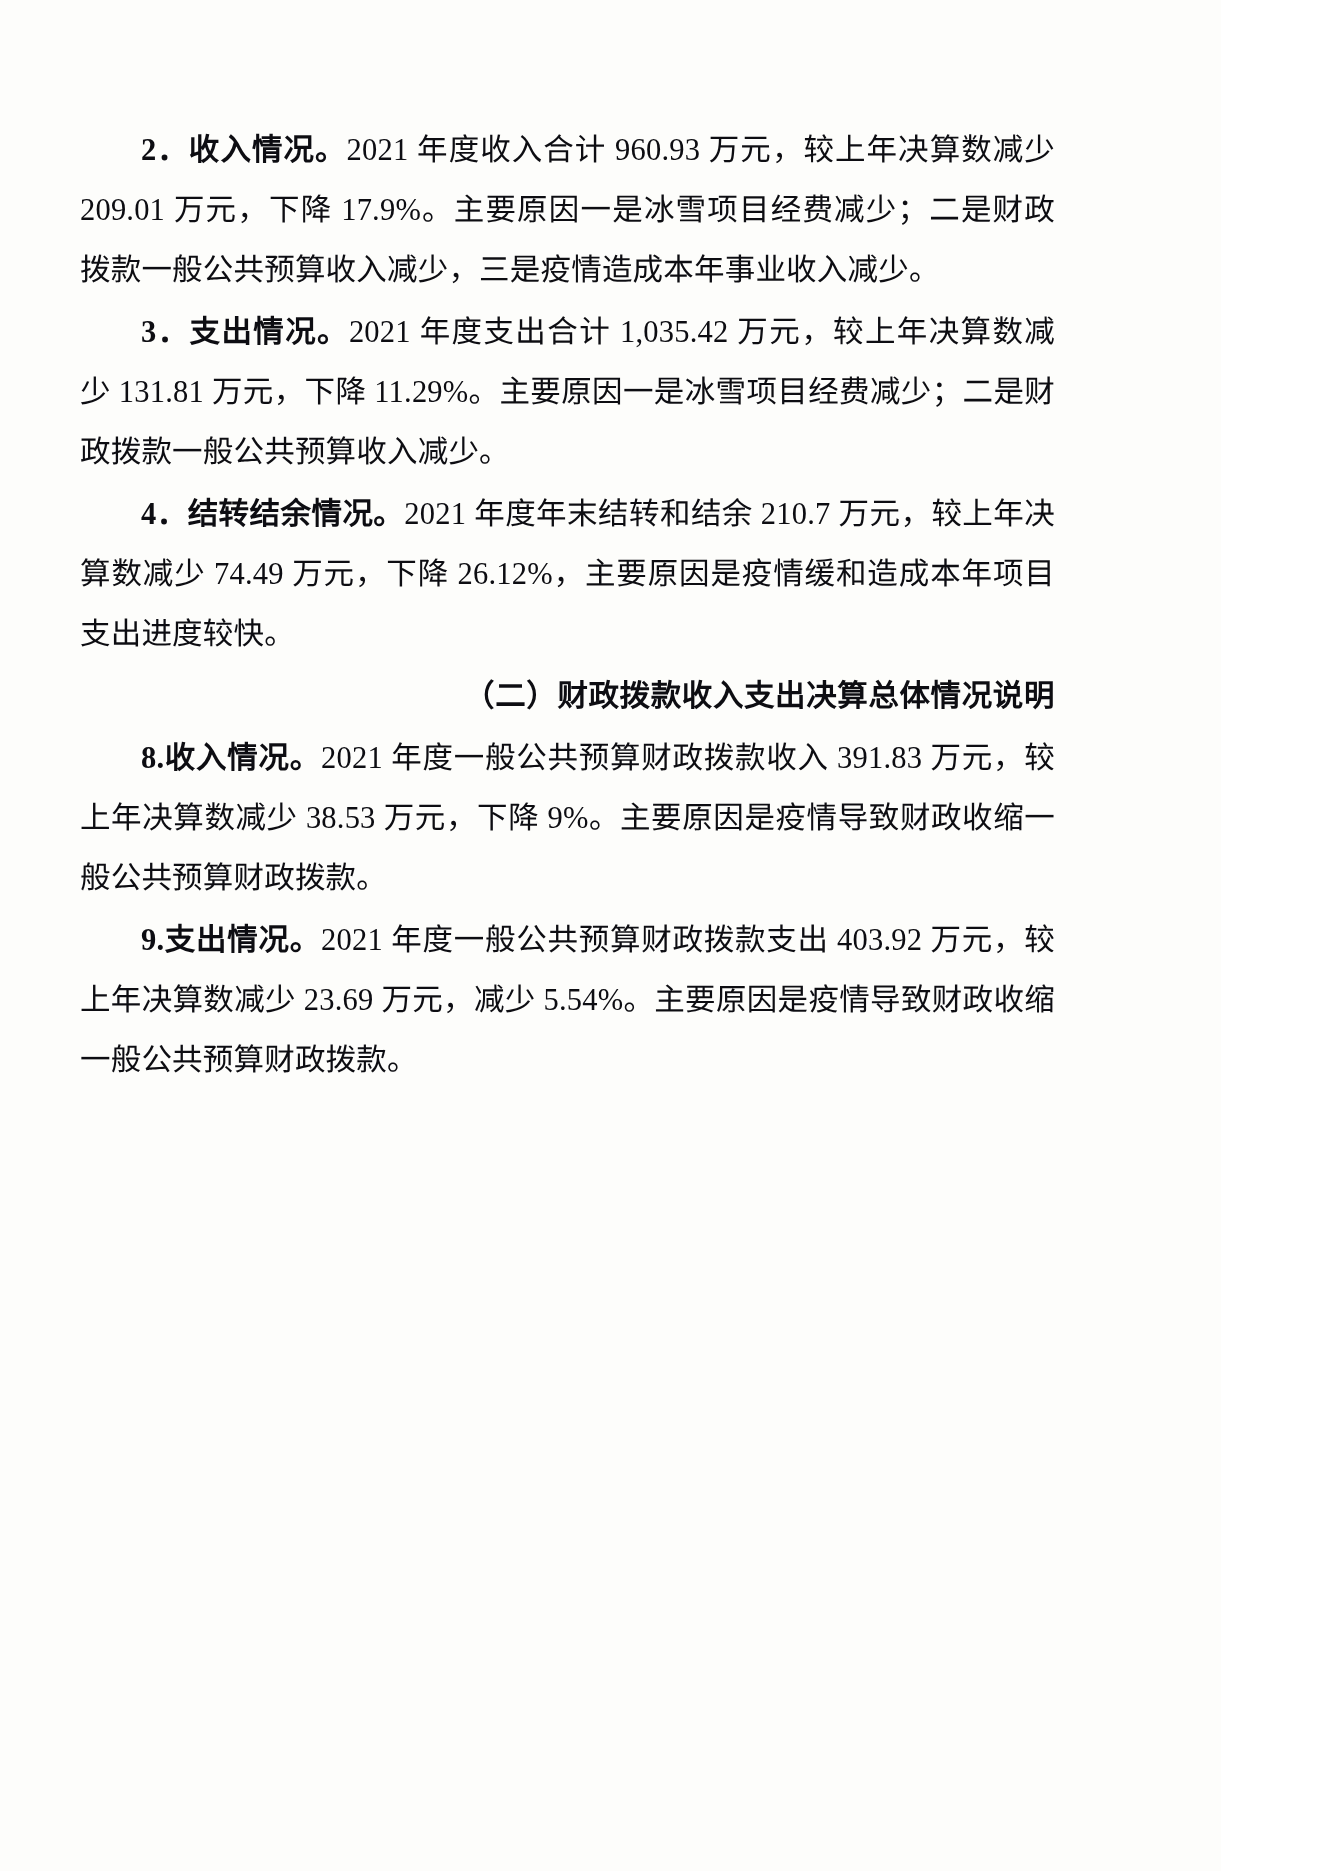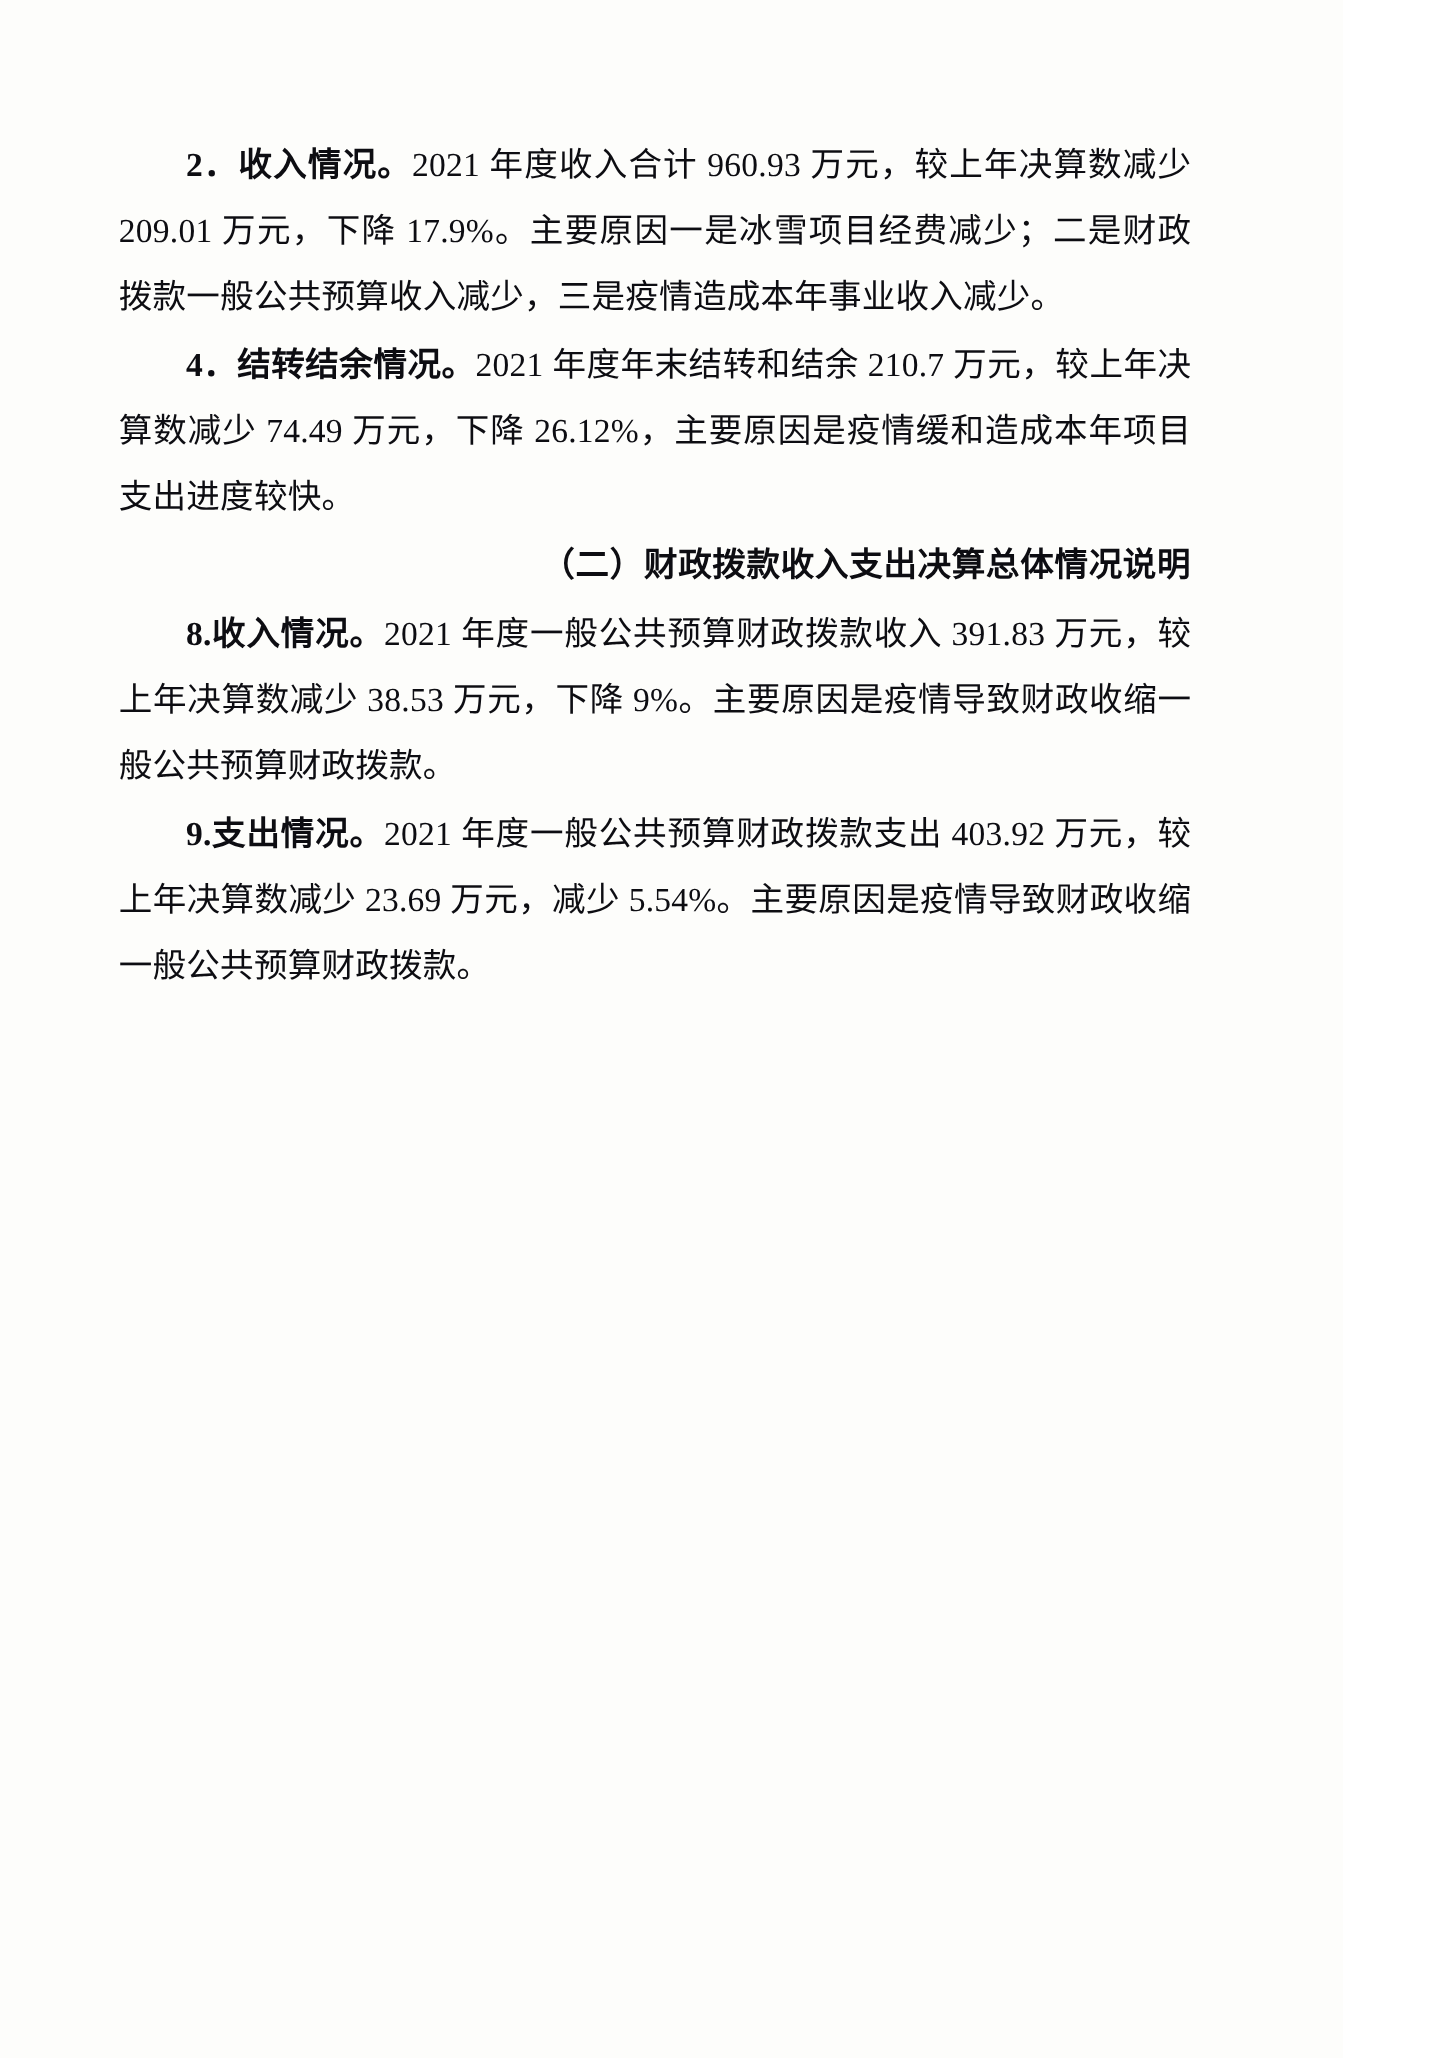--- a/index.html
+++ b/index.html
@@ -6,21 +6,21 @@
     margin: 0;
     padding: 0;
     background: #ffffff;
   }
   .page {
     position: relative;
     width: 1221px;
     height: 1871px;
     background: #fdfdfb;
     box-sizing: border-box;
-    padding: 120px 175px 60px 108px;
+    padding: 120px 175px 60px 80px;
     font-family: "Liberation Serif", "DejaVu Serif", serif;
     color: #0d0d12;
   }
   .doc-body {
     width: 975px;
   }
   p.para {
     margin: 0 0 2px 0;
     font-size: 30.5px;
     line-height: 60px;
@@ -44,20 +44,21 @@
   }
 </style>
 </head>
 <body>
 
 <div class="page">
   <div class="doc-body">
 
     <p class="para"><span class="lead">2．收入情况。</span><span>2021 年度收入合计 960.93 万元，较上年决算数减少 209.01 万元，下降 17.9%。主要原因一是冰雪项目经费减少；二是财政拨款一般公共预算收入减少，三是疫情造成本年事业收入减少。</span></p>
 
+    <p class="para"><span class="lead">3．支出情况。</span><span>2021 年度支出合计 1,035.42 万元，较上年决算数减少 131.81 万元，下降 11.29%。主要原因一是冰雪项目经费减少；二是财政拨款一般公共预算收入减少。</span></p>
 
     <p class="para"><span class="lead">4．结转结余情况。</span><span>2021 年度年末结转和结余 210.7 万元，较上年决算数减少 74.49 万元，下降 26.12%，主要原因是疫情缓和造成本年项目支出进度较快。</span></p>
 
     <p class="heading">（二）财政拨款收入支出决算总体情况说明</p>
 
 
 
     <p class="para"><span class="lead">8.收入情况。</span><span>2021 年度一般公共预算财政拨款收入 391.83 万元，较上年决算数减少 38.53 万元，下降 9%。主要原因是疫情导致财政收缩一般公共预算财政拨款。</span></p>
 
     <p class="para"><span class="lead">9.支出情况。</span><span>2021 年度一般公共预算财政拨款支出 403.92 万元，较上年决算数减少 23.69 万元，减少 5.54%。主要原因是疫情导致财政收缩一般公共预算财政拨款。</span></p>

